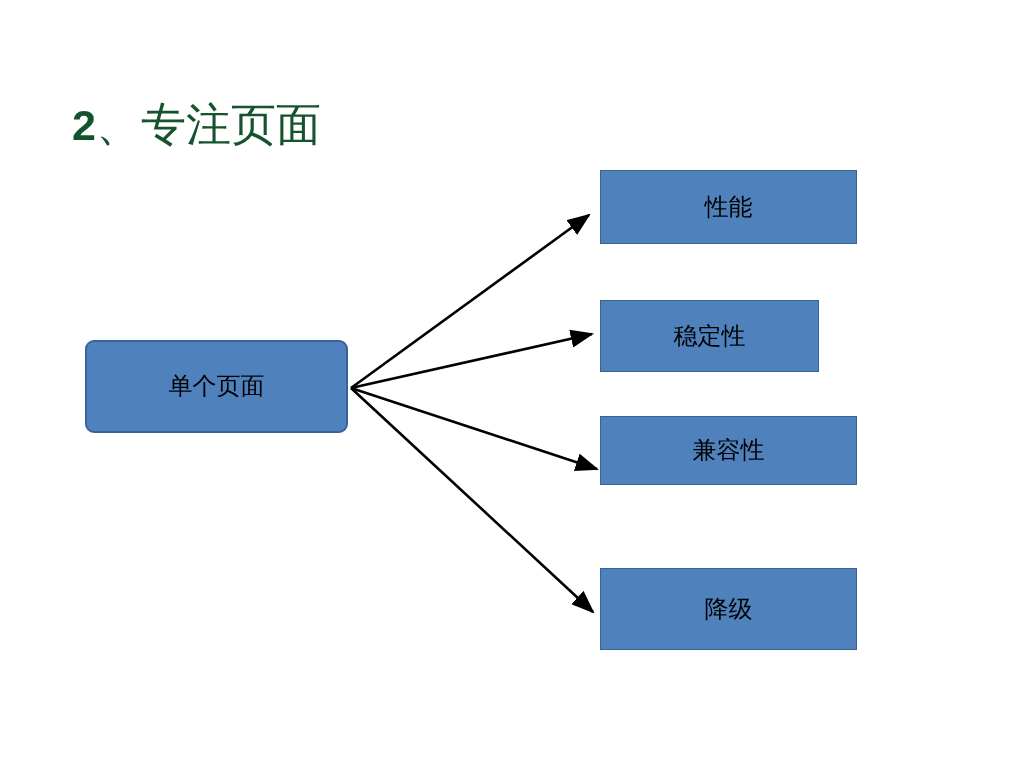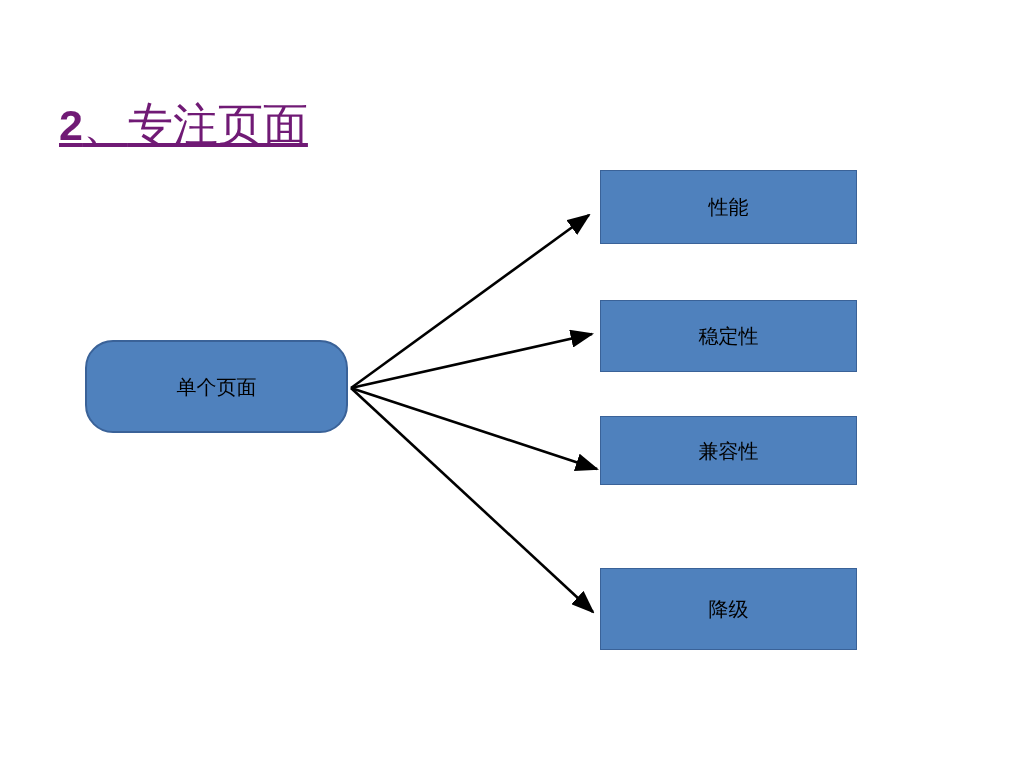--- a/index.html
+++ b/index.html
@@ -17,28 +17,27 @@
 
   .slide {
     position: absolute;
     inset: 0;
     background: #ffffff;
   }
 
   
   .slide-title {
     position: absolute;
-    left: 59px;
+    left: 72px;
     top: 96px;
     font-size: 45px;
     line-height: 58px;
-    color: #701a75;
+    color: #14532d;
     white-space: nowrap;
     letter-spacing: 0px;
-    text-decoration: underline;
   }
   .slide-title .num {
     font-family: "Liberation Sans", "DejaVu Sans", sans-serif;
     font-weight: bold;
     font-size: 43px;
   }
 
   
   .connectors {
     position: absolute;
@@ -52,43 +51,43 @@
   
   .node {
     position: absolute;
     box-sizing: border-box;
     background: #4F81BD;
     border: 1px solid #3A6298;
     display: flex;
     align-items: center;
     justify-content: center;
     color: #000000;
-    font-size: 20px;
+    font-size: 24px;
     line-height: 1.1;
     text-align: center;
     white-space: nowrap;
   }
 
   .node-rounded {
-    border-radius: 28px;
+    border-radius: 9px;
     border: 2px solid #3A6298;
     text-align: center;
   }
 
   
   #node-source {
     left: 85px;
     top: 340px;
     width: 263px;
     height: 93px;
   }
 
   
   #node-t0 { left: 600px; top: 170px;  width: 257px; height: 74px; }
-  #node-t1 { left: 600px; top: 300px;  width: 257px; height: 72px; }
+  #node-t1 { left: 600px; top: 300px;  width: 219px; height: 72px; }
   #node-t2 { left: 600px; top: 416px;  width: 257px; height: 69px; }
   #node-t3 { left: 600px; top: 568px;  width: 257px; height: 82px; }
 </style>
 </head>
 <body>
 
 <div class="slide">
 
   <div class="slide-title">
     <span class="num">2</span><span>、</span><span>专注页面</span>

